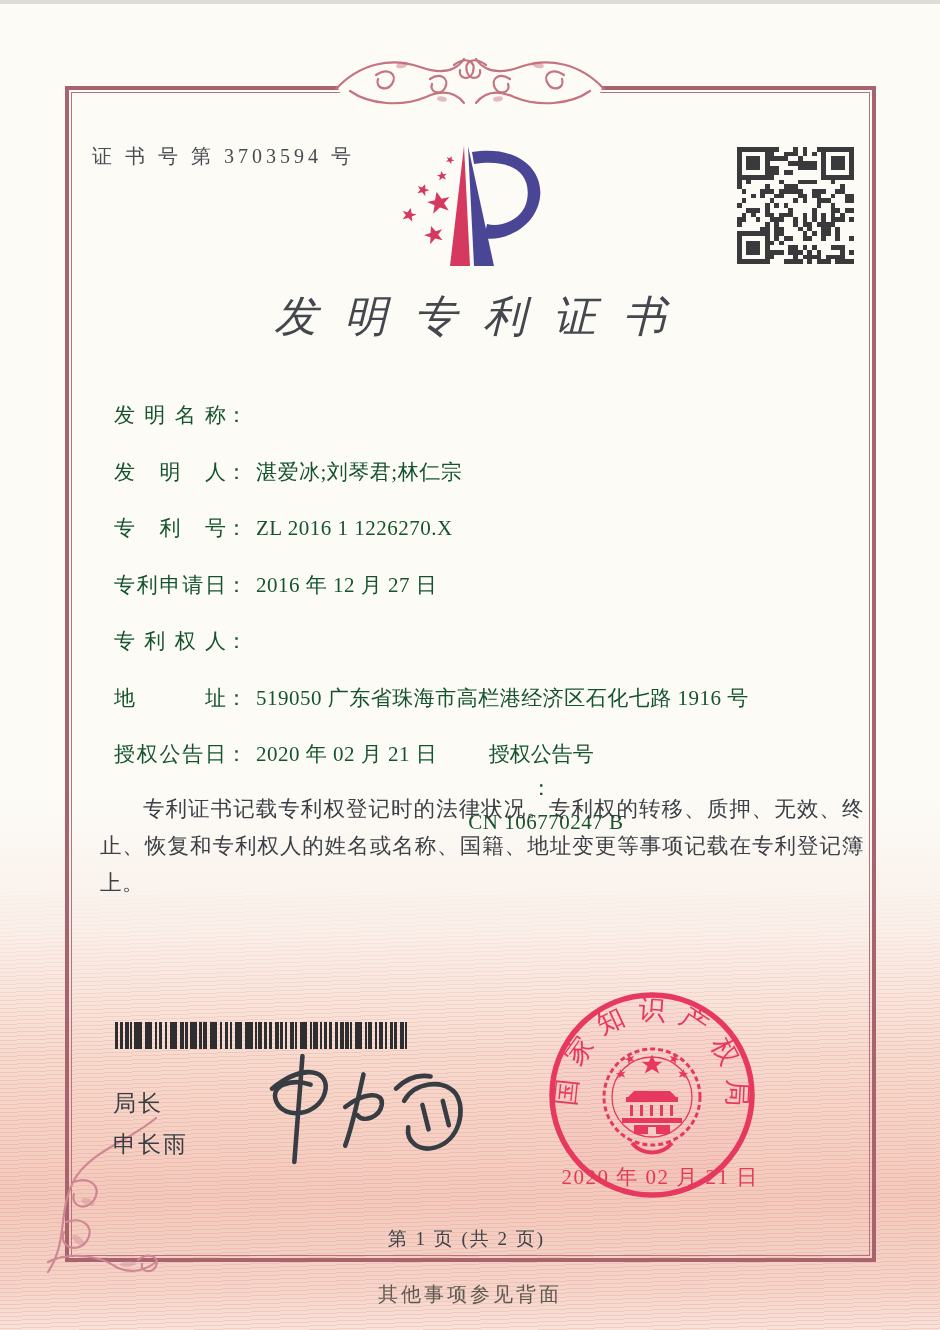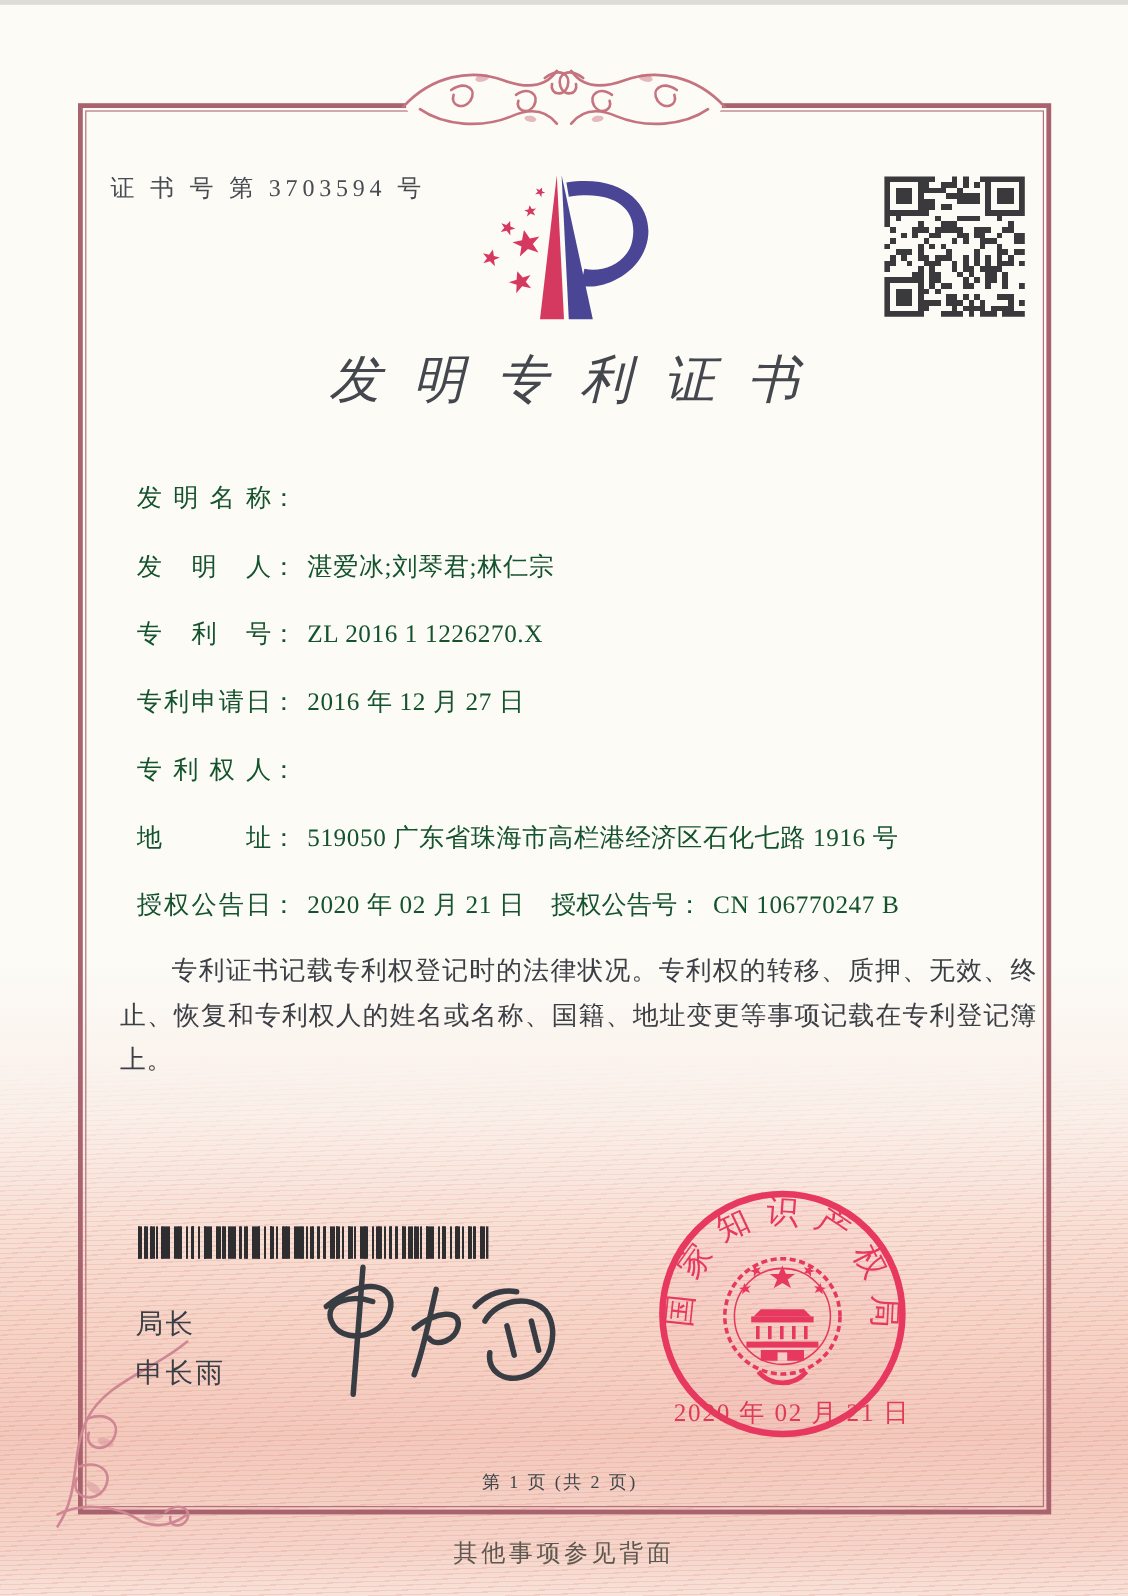--- a/index.html
+++ b/index.html
@@ -17,35 +17,35 @@
   .cert-no{position:absolute;left:92px;top:143px;font-size:20px;letter-spacing:4px;color:#484c52;}
   .logo{position:absolute;left:386px;top:138px;width:190px;height:145px;}
   .qr{position:absolute;left:737px;top:147px;width:117px;height:117px;}
   .title{position:absolute;left:0;top:288px;width:100%;text-align:center;font-size:43px;
          letter-spacing:.62em;text-indent:.62em;color:#44484e;font-weight:500;font-style:italic;}
   .rows{position:absolute;left:114px;top:398px;width:748px;font-size:21px;color:#14532d;}
   .row{display:flex;align-items:baseline;line-height:34px;margin-bottom:22.5px;white-space:nowrap;}
   .lbl{display:inline-block;width:112px;text-align:justify;text-align-last:justify;flex:none;}
   .colon{flex:none;}
   .val{margin-left:9px;letter-spacing:.5px;}
-  .grp2{margin-left:22px;display:flex;align-items:center;}
+  .grp2{margin-left:22px;display:flex;align-items:center;flex-direction:column;}
   .paras{position:absolute;left:100px;top:791px;width:764px;font-size:21.5px;line-height:37px;
          color:#3c4046;text-align:justify;letter-spacing:.5px;}
   .paras p{margin:0;text-indent:2em;}
   .barcode{position:absolute;left:115px;top:1022px;width:292px;height:27px;
       background-image:
         repeating-linear-gradient(90deg,#2e2e30 0 2px,transparent 2px 5px),
         repeating-linear-gradient(90deg,#2e2e30 0 3px,transparent 3px 11px),
         repeating-linear-gradient(90deg,transparent 0 6px,#2e2e30 6px 8px,transparent 8px 13px);}
   .director{position:absolute;left:113px;top:1083px;font-size:23px;line-height:41px;color:#3b3f45;letter-spacing:2px;}
   .signature{position:absolute;left:243px;top:1048px;width:245px;height:122px;}
   .seal{position:absolute;left:542px;top:985px;width:220px;height:220px;}
   .seal-date{position:absolute;left:560px;top:1163px;width:200px;font-size:21px;color:#e03a55;
              letter-spacing:1.5px;text-align:center;}
-  .page-num{position:absolute;left:65px;top:1226px;width:803px;text-align:center;font-size:15px;
+  .page-num{position:absolute;left:65px;top:1226px;width:803px;text-align:center;font-size:19px;
             color:#3f444a;letter-spacing:2px;}
   .back-note{position:absolute;left:0;top:1281px;width:100%;text-align:center;font-size:20px;
              color:#5c574f;letter-spacing:3px;}
 </style>
 </head>
 <body>
 
 <div class="scan-edge"></div>
 <div class="texture"></div>
 <div class="frame"></div>

